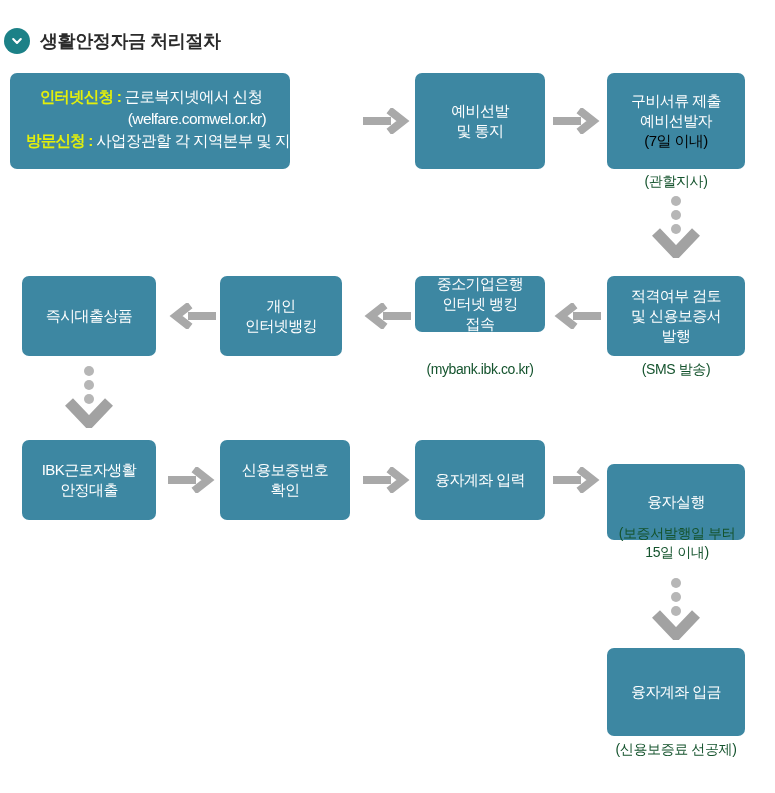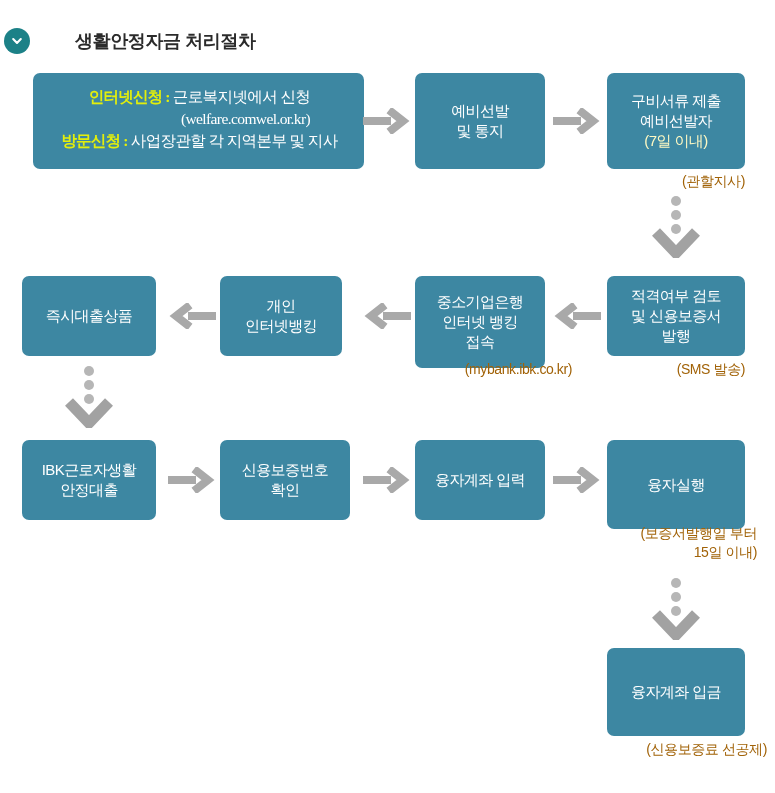--- a/index.html
+++ b/index.html
@@ -18,21 +18,20 @@
   }
 
   
   #page-title-row {
     position: absolute;
     left: 0;
     top: 24px;
     height: 34px;
     display: flex;
     align-items: center;
-    gap: 35px;
   }
   #title-bullet {
     width: 26px;
     height: 26px;
     border-radius: 50%;
     background: #1c8187;
     margin-left: 4px;
     margin-right: 10px;
     flex: 0 0 auto;
     display: flex;
@@ -59,46 +58,46 @@
     justify-content: center;
     text-align: center;
     font-size: 15px;
     line-height: 1.33;
     letter-spacing: -0.6px;
     box-sizing: border-box;
     padding: 4px 6px;
   }
   .node .lines { width: 100%; }
   .node .ln { display: block; white-space: nowrap; }
-  .hl-soft { color: #fef9c3; }
+  .hl-soft { color: #000000; }
 
   
   #node-apply {
     display: block;
     padding: 13px 14px 13px 16px;
     font-size: 15.5px;
     line-height: 1.42;
   }
   #node-apply .row { white-space: nowrap; }
   #node-apply .row .lbl {
     color: #e3ef0b;
     font-weight: bold;
     letter-spacing: -0.8px;
   }
   #node-apply .row .val { letter-spacing: -0.6px; }
   #node-apply .row.indent { padding-left: 92px; }
 
   
   .caption {
     position: absolute;
-    color: #a16207;
+    color: #14532d;
     font-size: 14px;
     line-height: 1.35;
     letter-spacing: -0.4px;
-    text-align: right;
+    text-align: center;
     white-space: pre-line;
   }
 
   
   .arrow {
     position: absolute;
   }
   .arrow svg { display: block; }
 </style>
 </head>
@@ -106,21 +105,21 @@
 
 <div id="page-title-row">
   <span id="title-bullet">
     <svg width="14" height="14" viewBox="0 0 14 14" aria-hidden="true">
       <path d="M3.2 5.1 L7 8.9 L10.8 5.1" fill="none" stroke="#ffffff" stroke-width="2.1" stroke-linecap="round" stroke-linejoin="round"></path>
     </svg>
   </span>
   <span id="page-title-text">생활안정자금 처리절차</span>
 </div>
 
-<div class="node" id="node-apply" style="left:33px; top:73px; width:331px; height:96px;font-family:Liberation Serif, serif;">
+<div class="node" id="node-apply" style="left:10px; top:73px; width:280px; height:96px;">
   <div class="row">
     <span class="lbl">인터넷신청</span><span class="lbl"> : </span><span class="val">근로복지넷에서 신청</span>
   </div>
   <div class="row indent">
     <span class="val">(welfare.comwel.or.kr)</span>
   </div>
   <div class="row">
     <span class="lbl">방문신청</span><span class="lbl"> : </span><span class="val">사업장관할 각 지역본부 및 지사</span>
   </div>
 </div>
@@ -175,21 +174,21 @@
 
 <div class="caption" style="left:607px; top:360px; width:138px;">(SMS 발송)</div>
 
 <div class="arrow" style="left:553px; top:303px;">
   <svg width="48" height="26" viewBox="0 0 48 26" aria-hidden="true">
     <rect x="20" y="9" width="28" height="8" fill="#a9a9a9"></rect>
     <path d="M22 2 L8 13 L22 24" fill="none" stroke="#a9a9a9" stroke-width="8" stroke-linecap="butt" stroke-linejoin="miter"></path>
   </svg>
 </div>
 
-<div class="node" style="left:415px; top:276px; width:130px; height:92px;">
+<div class="node" style="left:415px; top:276px; width:130px; height:56px;">
   <span class="lines">
     <span class="ln">중소기업은행</span>
     <span class="ln">인터넷 뱅킹</span>
     <span class="ln">접속</span>
   </span>
 </div>
 
 <div class="caption" style="left:388px; top:360px; width:184px;">(mybank.ibk.co.kr)</div>
 
 <div class="arrow" style="left:363px; top:303px;">
@@ -262,21 +261,21 @@
   </span>
 </div>
 
 <div class="arrow" style="left:553px; top:467px;">
   <svg width="48" height="26" viewBox="0 0 48 26" aria-hidden="true">
     <rect x="0" y="9" width="28" height="8" fill="#a9a9a9"></rect>
     <path d="M26 2 L40 13 L26 24" fill="none" stroke="#a9a9a9" stroke-width="8" stroke-linecap="butt" stroke-linejoin="miter"></path>
   </svg>
 </div>
 
-<div class="node" style="left:607px; top:440px; width:138px; height:89px;">
+<div class="node" style="left:607px; top:464px; width:138px; height:76px;">
   <span class="lines">
     <span class="ln">융자실행</span>
   </span>
 </div>
 
 <div class="caption" style="left:597px; top:524px; width:160px;">(보증서발행일 부터
 15일 이내)</div>
 
 <div class="arrow" style="left:648px; top:578px;">
   <svg width="56" height="62" viewBox="0 0 56 62" aria-hidden="true">

